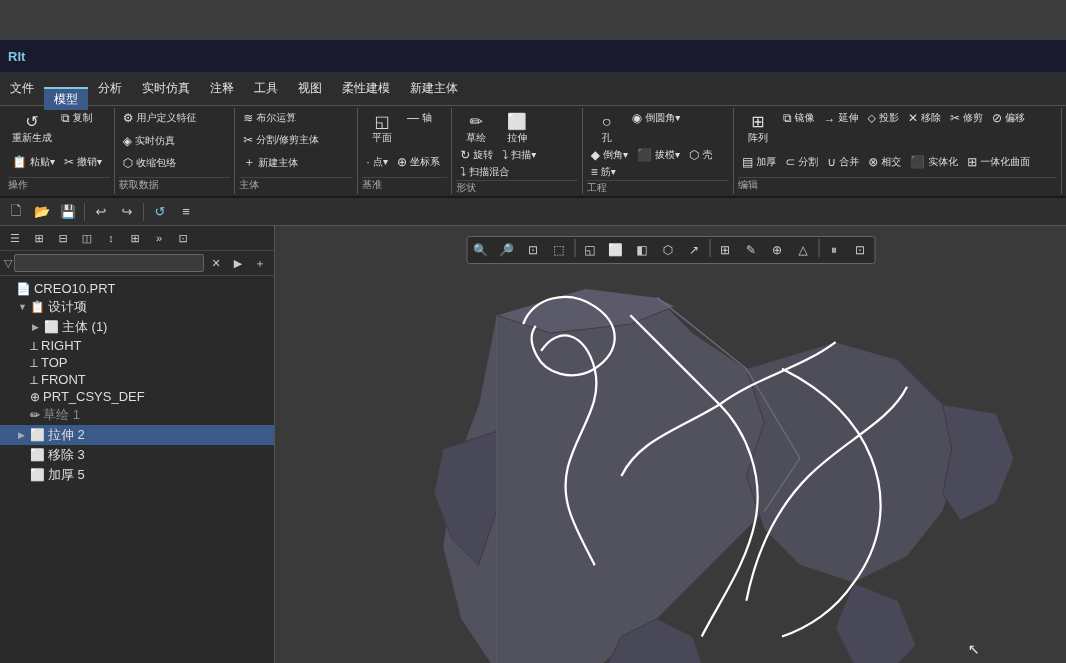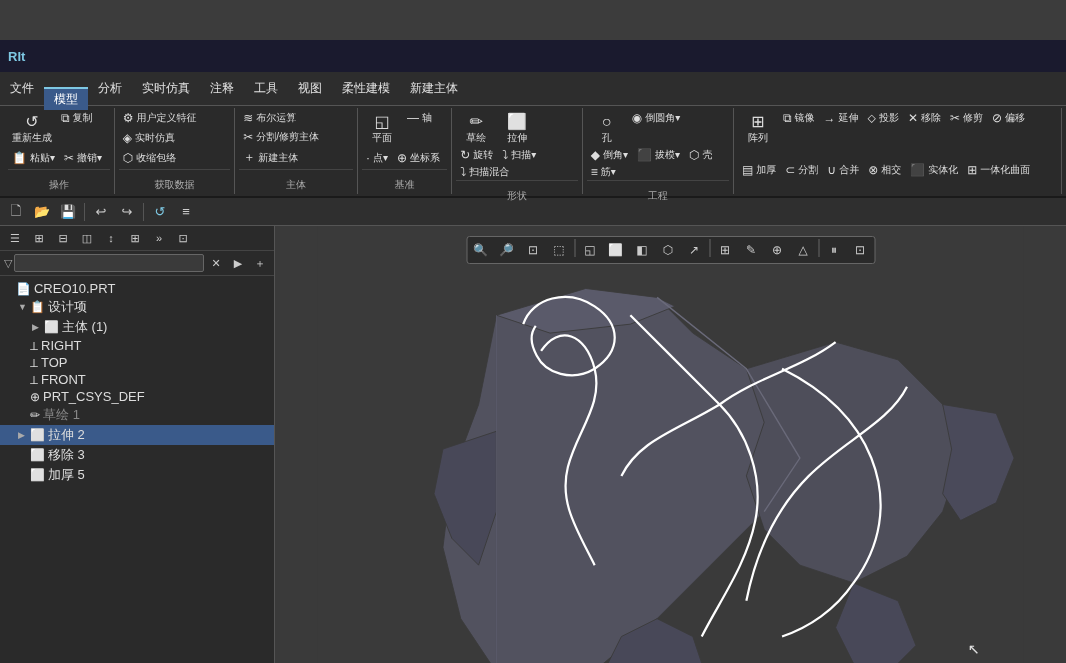--- a/index.html
+++ b/index.html
@@ -11,21 +11,21 @@
 
     
     #menu-bar { background: #2d2d2d; height: 34px; display: flex; align-items: center; border-bottom: 1px solid #555; }
     #menu-bar .menu-item { padding: 2px 10px; cursor: pointer; color: #e0e0e0; font-size: 12px; }
     #menu-bar .menu-item.active { background: #3a5a8a; border-top: 2px solid #7ec8e3; color: #fff; margin-top: 20px; }
 
     
     #ribbon { background: #2a2a2a; border-bottom: 2px solid #1a1a1a; display: flex; flex-direction: column; }
     #ribbon-content { display: flex; align-items: stretch; height: 90px; padding: 2px 4px; }
     .ribbon-group { display: flex; flex-direction: column; border-right: 1px solid #555; padding: 2px 4px; min-width: 60px; }
-    .ribbon-group-label { text-align: center; font-size: 10px; color: #aaa; margin-top: auto; padding-top: 8px; border-top: 1px solid #444; }
+    .ribbon-group-label { text-align: left; font-size: 10px; color: #aaa; margin-top: auto; padding-top: 0; border-top: 1px solid #444; }
     .ribbon-group-content { display: flex; flex-wrap: wrap; align-items: flex-start; gap: 1px; flex: 1; }
     .ribbon-btn { display: flex; flex-direction: column; align-items: center; justify-content: center; padding: 2px 4px; cursor: pointer; border-radius: 2px; font-size: 10px; color: #ddd; min-width: 40px; text-align: center; line-height: 1.2; }
     .ribbon-btn .icon { font-size: 16px; margin-bottom: 1px; }
     .ribbon-btn-small { display: flex; align-items: center; gap: 3px; padding: 1px 4px; cursor: pointer; border-radius: 2px; font-size: 10px; color: #ddd; white-space: nowrap; }
     .ribbon-btn-small .icon { font-size: 12px; }
 
     
     #toolbar2 { background: #2f2f2f; height: 28px; display: flex; align-items: center; padding: 0 4px; border-bottom: 1px solid #555; gap: 2px; }
     .tb2-btn { width: 24px; height: 22px; display: flex; align-items: center; justify-content: center; cursor: pointer; border-radius: 2px; font-size: 13px; color: #ccc; }
     .tb2-separator { width: 1px; height: 18px; background: #555; margin: 0 2px; }
@@ -257,20 +257,21 @@
           </div>
           <div class="ribbon-btn-small">
             <span class="icon">⬛</span>
             <span>实体化</span>
           </div>
           <div class="ribbon-btn-small">
             <span class="icon">⊞</span>
             <span>一体化曲面</span>
           </div>
         </div>
+        <div class="ribbon-group-label">编辑</div>
       </div>
     </div>
 </div>
 
 <div id="toolbar2">
   <div class="tb2-btn">🗋</div>
   <div class="tb2-btn">📂</div>
   <div class="tb2-btn">💾</div>
   <div class="tb2-separator"></div>
   <div class="tb2-btn">↩</div>

